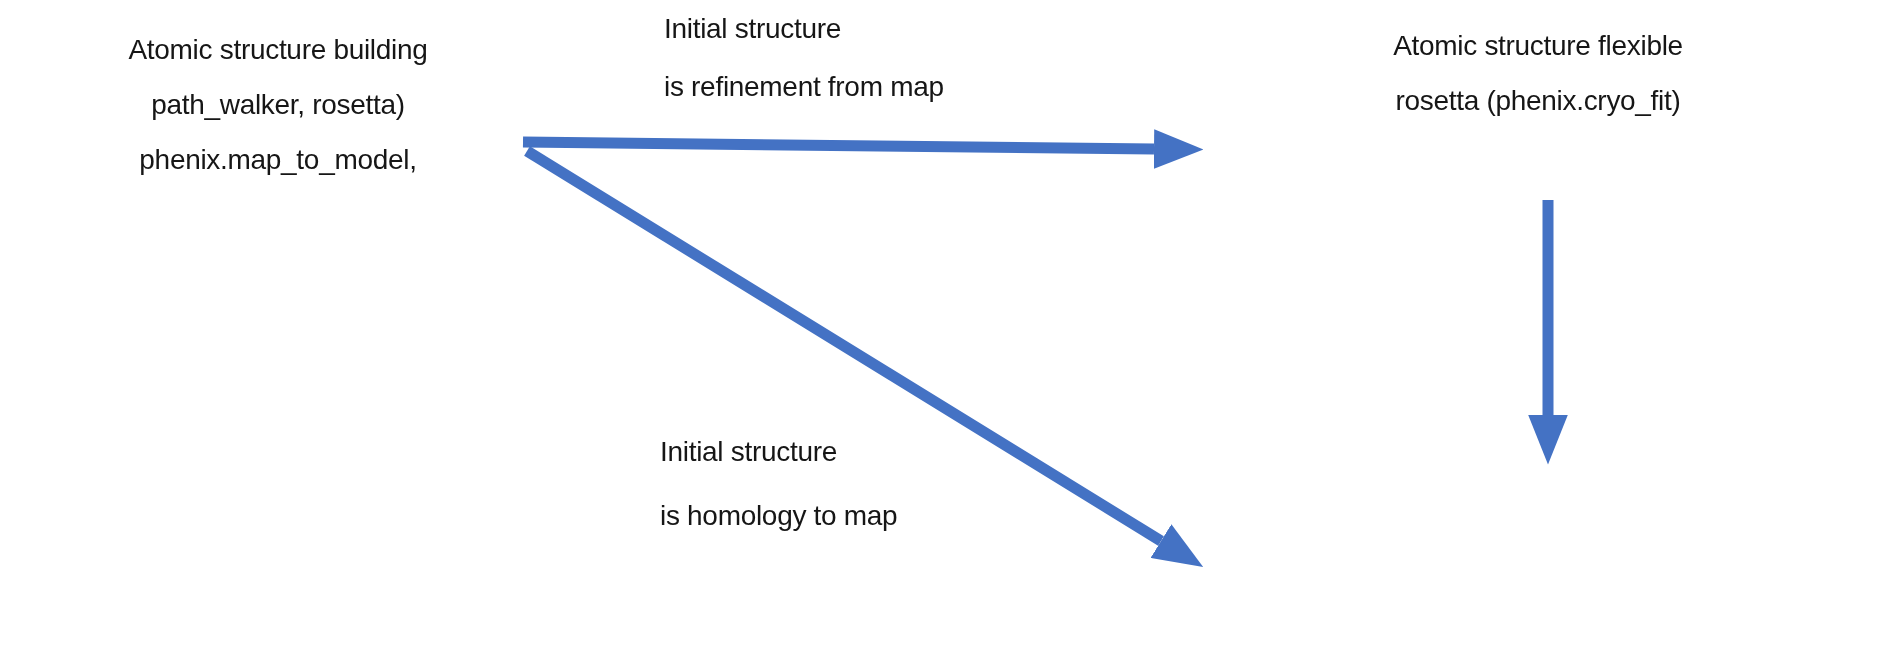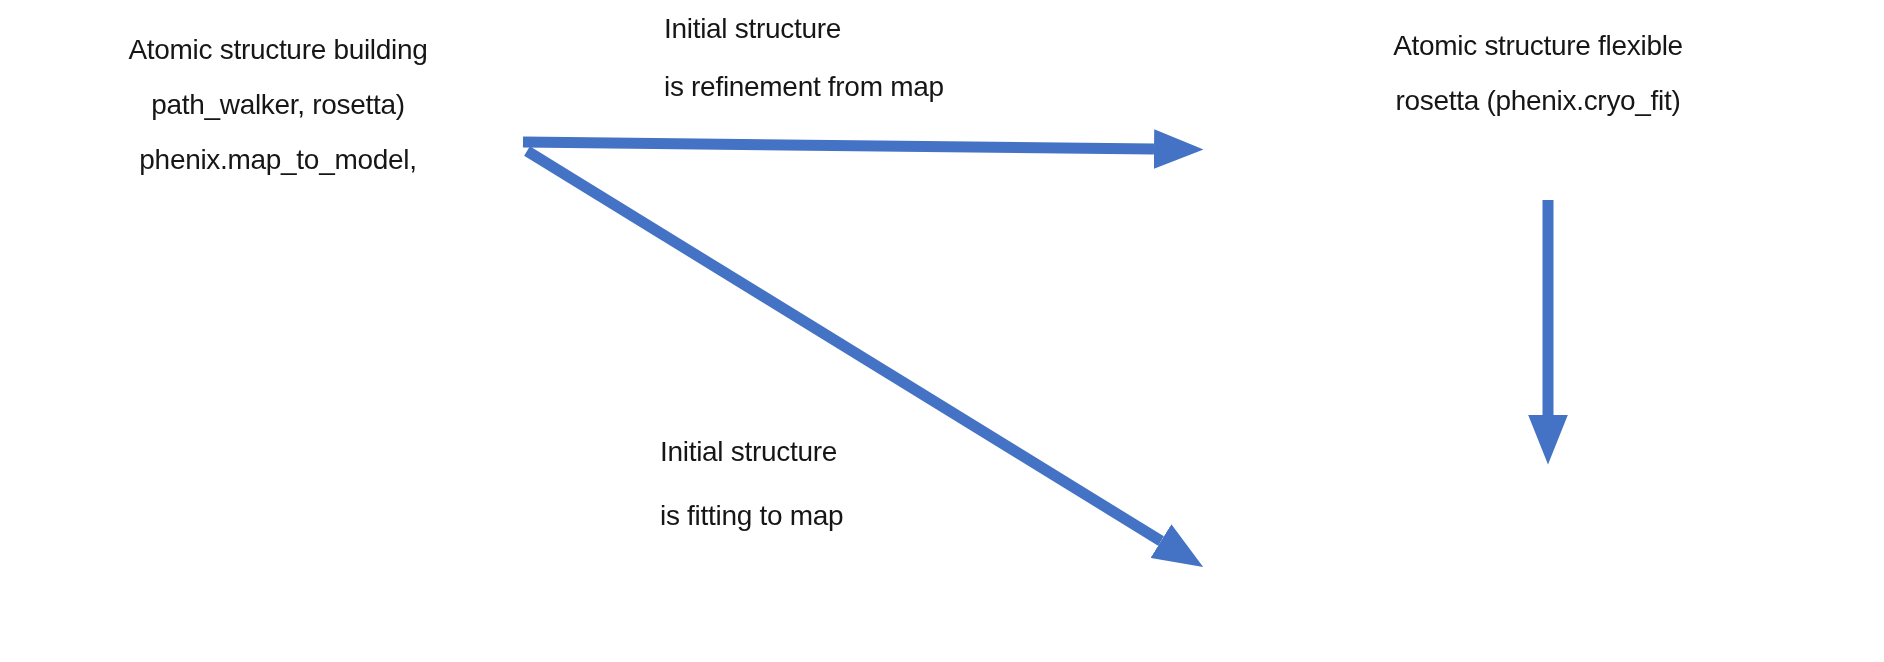--- a/index.html
+++ b/index.html
@@ -75,17 +75,17 @@
     <div>is refinement from map</div>
   </div>
 
   <div class="tblock center node-fitting">
     <div>Atomic structure flexible</div>
     <div><span>rosetta </span><span class="it">(phenix.cryo_fit)</span></div>
   </div>
 
   <div class="tblock label-similar">
     <div>Initial structure</div>
-    <div>is fitting to map</div>
+    <div>is homology to map</div>
   </div>
 
 
 </div>
 
 </body></html>

